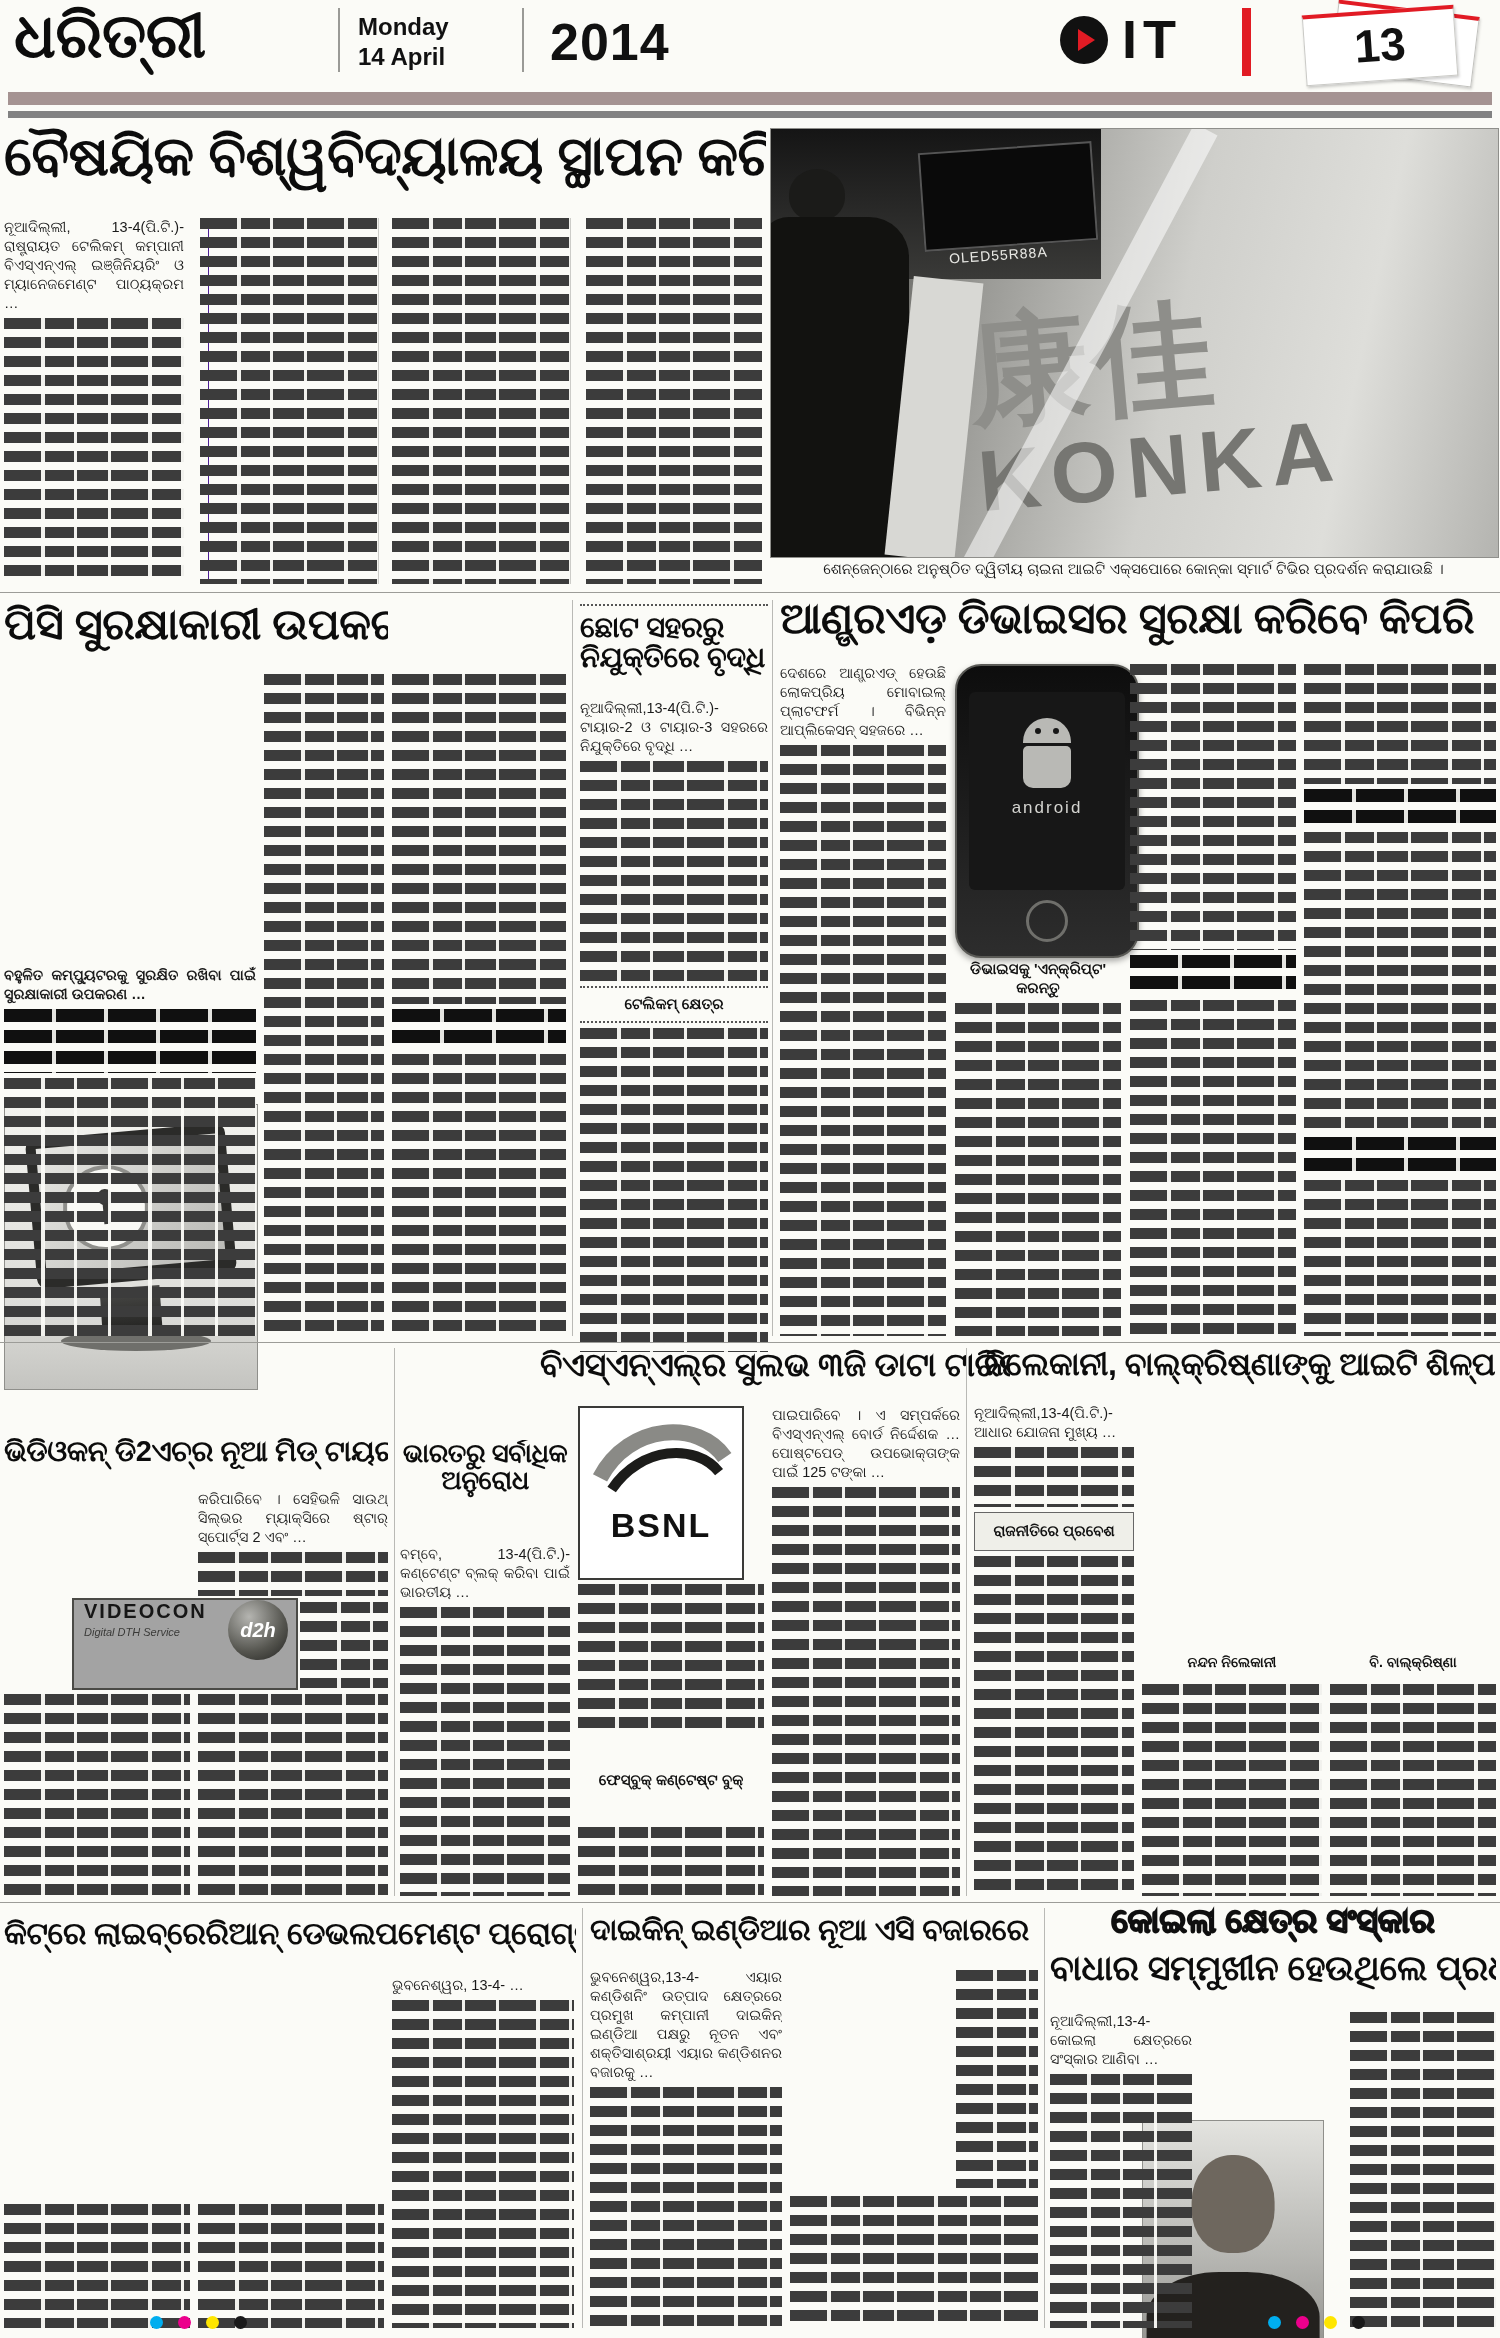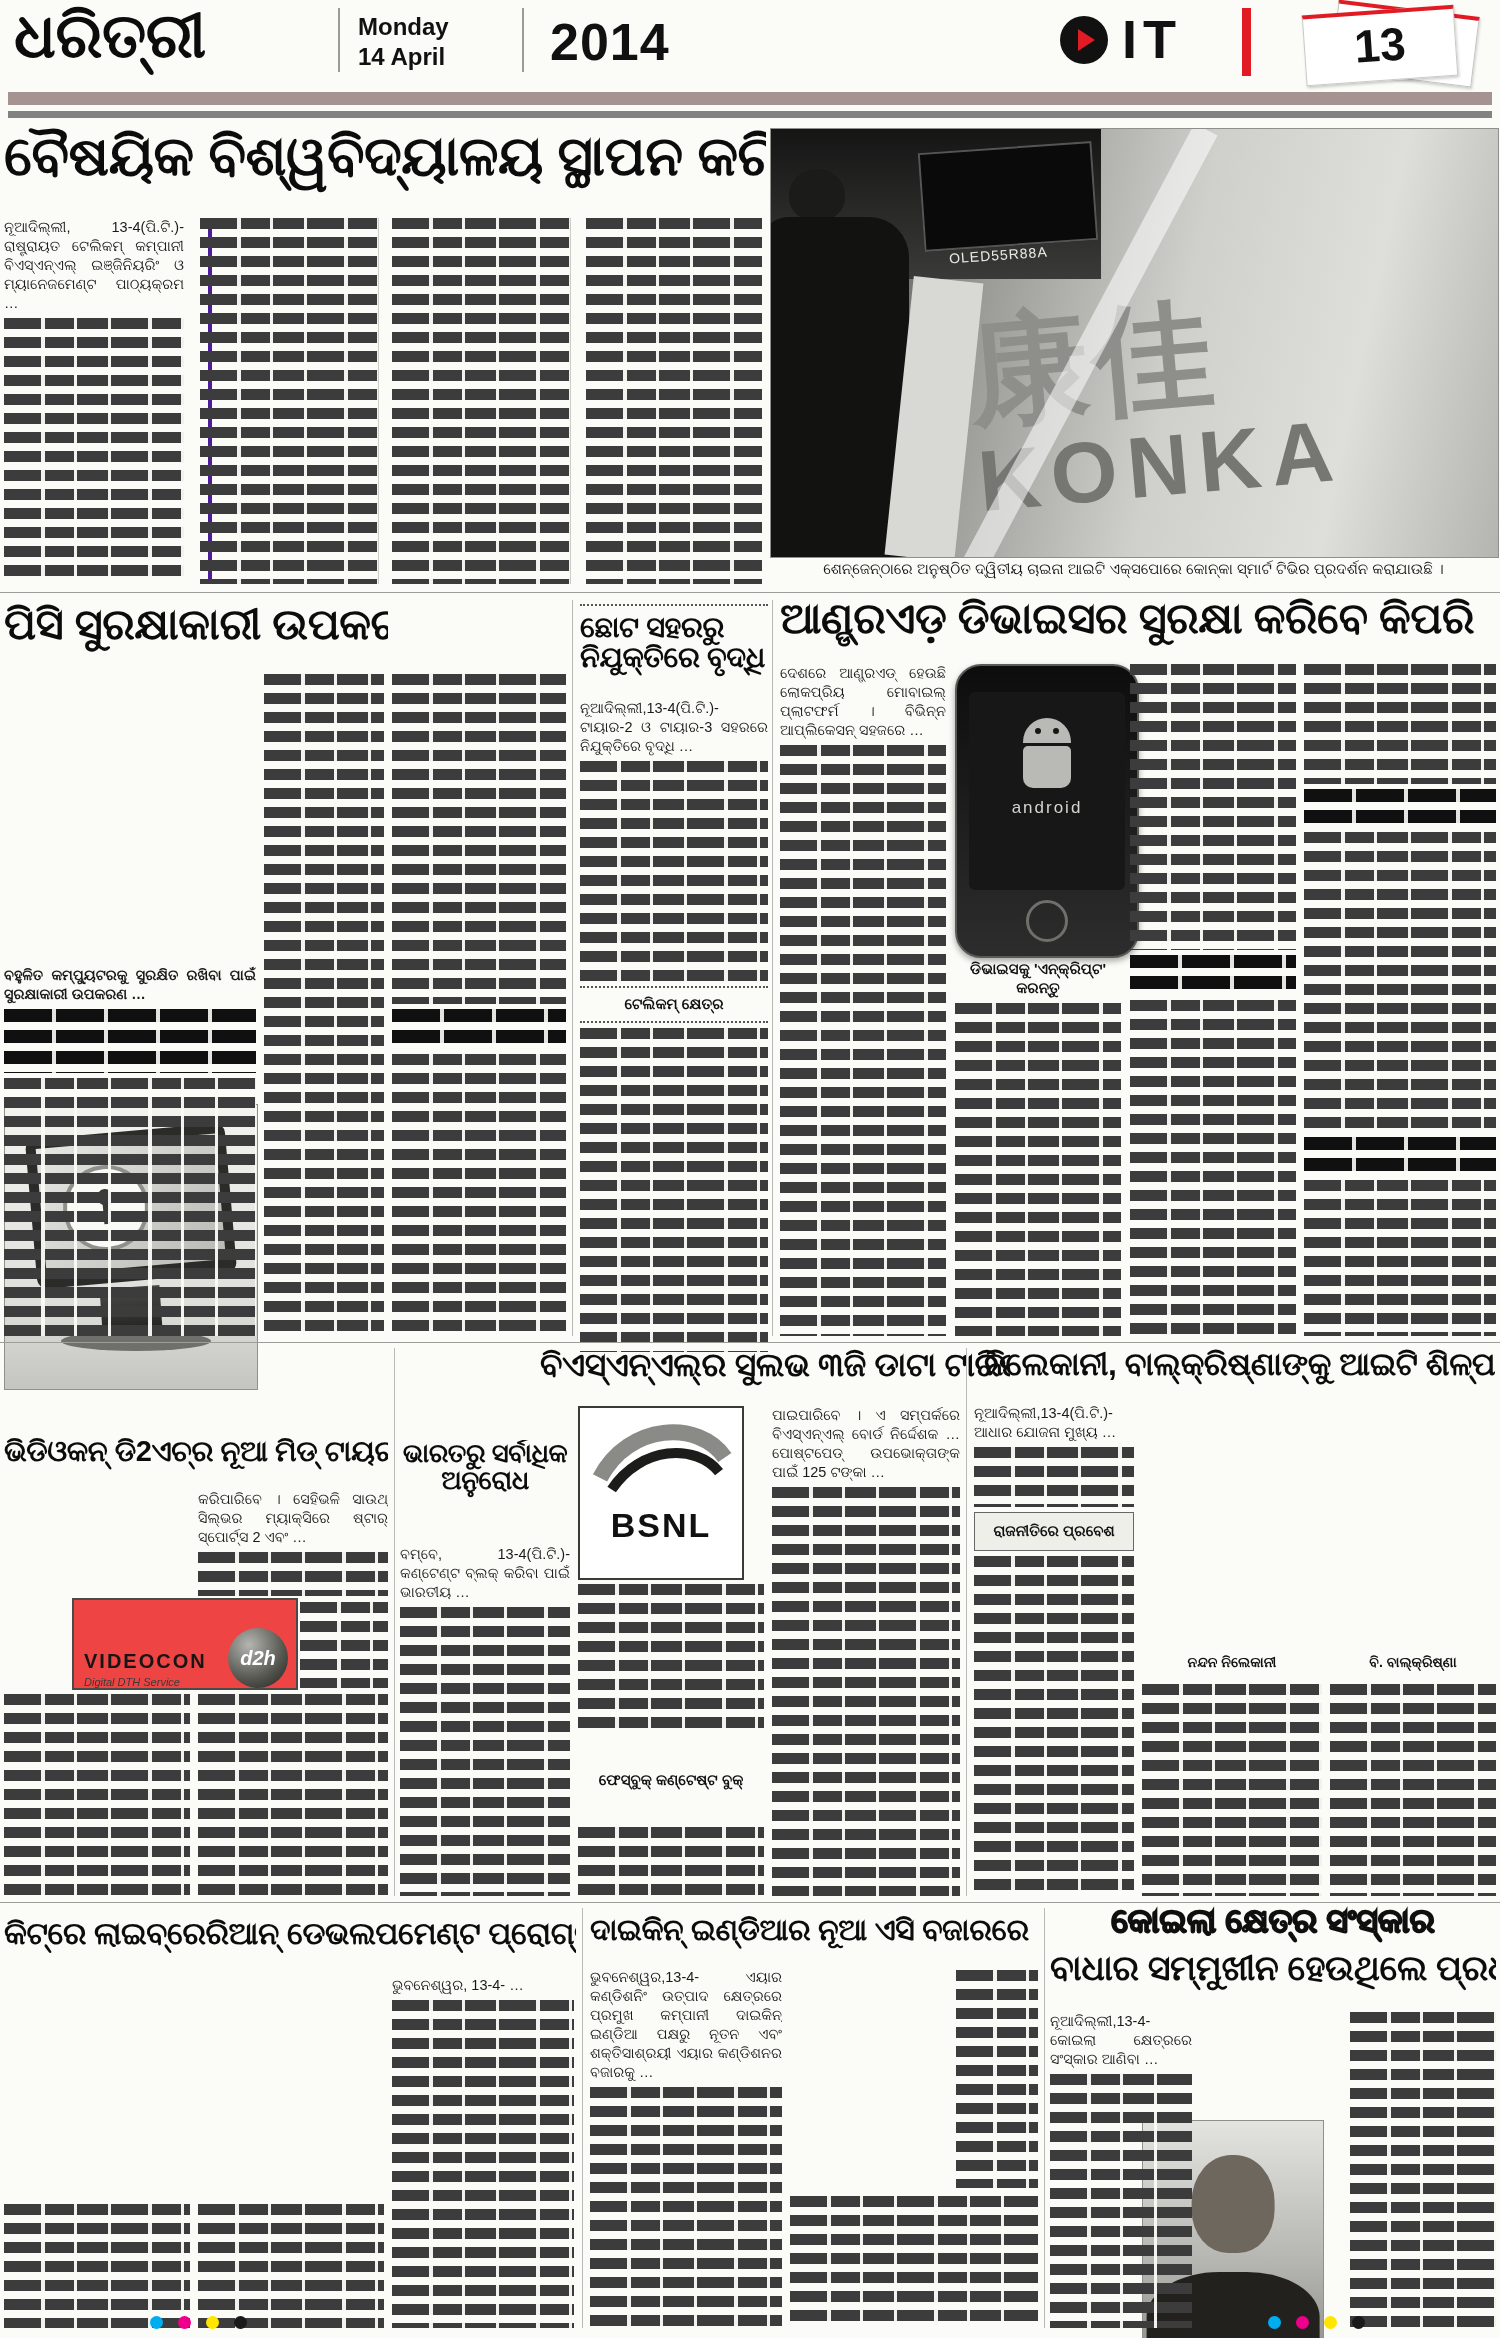--- a/index.html
+++ b/index.html
@@ -61,21 +61,21 @@
     <div style="position:absolute;left:8px;top:6px;width:150px;height:66px;background:#fff;border:1px solid #c9c9c5;transform:rotate(-4deg);box-shadow:1px 2px 3px rgba(0,0,0,.2);border-top:4px solid #e11b24;text-align:center;">
       <span style="font-size:46px;font-weight:bold;line-height:62px;">13</span>
     </div>
   </div>
 
   <div class="abs" style="left:8px;top:92px;width:1484px;height:13px;background:#a59392;"></div>
   <div class="abs" style="left:8px;top:111px;width:1484px;height:7px;background:#828282;"></div>
 
   <div class="abs hl" style="left:4px;top:128px;width:762px;height:84px;font-size:55px;">ବୈଷୟିକ ବିଶ୍ୱବିଦ୍ୟାଳୟ ସ୍ଥାପନ କରିବ ବିଏସ୍‌ଏନ୍‌ଏଲ୍</div>
 
-  <div class="abs col" style="left:4px;top:218px;width:180px;height:366px;border-right:4px solid #4c1d95;padding-right:24px;justify-content:center;">
+  <div class="abs col" style="left:4px;top:218px;width:180px;height:366px;border-right:1px solid #4c1d95;padding-right:24px;justify-content:center;">
     <p class="lead">ନୂଆଦିଲ୍ଲୀ, 13-4(ପି.ଟି.)- ରାଷ୍ଟ୍ରାୟତ ଟେଲିକମ୍ କମ୍ପାନୀ ବିଏସ୍‌ଏନ୍‌ଏଲ୍ ଇଞ୍ଜିନିୟରିଂ ଓ ମ୍ୟାନେଜମେଣ୍ଟ ପାଠ୍ୟକ୍ରମ …</p>
     <div class="greek fill"></div>
   </div>
   <div class="abs greek" style="left:200px;top:218px;width:178px;height:366px;border-right:1px solid #ccccc8;"></div>
   <div class="abs greek" style="left:392px;top:218px;width:178px;height:366px;border-right:1px solid #ccccc8;"></div>
   <div class="abs greek" style="left:586px;top:218px;width:176px;height:366px;"></div>
 
   <div class="abs photo" style="left:770px;top:128px;width:727px;height:428px;background:linear-gradient(102deg,#2c2c2a 0%,#4a4a46 10%,#9a9a96 30%,#cfcfcb 55%,#dededa 78%,#b4b4b0 100%);">
     <div style="position:absolute;left:0;top:0;width:330px;height:150px;background:linear-gradient(180deg,#151515,#3a3a38);"></div>
     <div style="position:absolute;left:150px;top:18px;width:170px;height:95px;background:#0a0a0a;border:2px solid #555;transform:rotate(-4deg);"></div>
@@ -171,21 +171,21 @@
 
   <div class="abs hl" style="left:4px;top:1436px;width:384px;height:46px;font-size:29px;">ଭିଡିଓକନ୍ ଡି2ଏଚ୍‌ର ନୂଆ ମିଡ୍ ଟାୟର୍ ପ୍ୟାକ୍</div>
   <div class="abs greek" style="left:4px;top:1694px;width:186px;height:202px;"></div>
   <div class="abs col" style="left:198px;top:1490px;width:190px;height:106px;">
     <p class="lead">କରିପାରିବେ । ସେହିଭଳି ସାଉଥ୍ ସିଲ୍‌ଭର ମ୍ୟାକ୍ସିରେ ଷ୍ଟାର୍ ସ୍ପୋର୍ଟ୍ସ 2 ଏବଂ …</p>
     <div class="greek fill"></div>
   </div>
   <div class="abs greek" style="left:300px;top:1602px;width:88px;height:86px;"></div>
   <div class="abs greek" style="left:198px;top:1694px;width:190px;height:202px;"></div>
 
-  <div class="abs" style="left:72px;top:1598px;width:222px;height:88px;background:#ef4444;border:2px solid #4a4a46;display:flex;align-items:flex-end;">
+  <div class="abs" style="left:72px;top:1598px;width:222px;height:88px;background:#a3a3a3;border:2px solid #4a4a46;display:flex;align-items:flex-start;">
     <div style="flex:1;padding-left:10px;">
       <div style="font-size:20px;font-weight:900;letter-spacing:2px;color:#161616;">VIDEOCON</div>
       <div style="font-size:11px;font-style:italic;color:#3a3a38;margin-top:3px;">Digital DTH Service</div>
     </div>
     <div style="width:60px;height:60px;border-radius:50%;background:radial-gradient(circle at 35% 28%,#b5b5b1,#55554f 60%,#21211f);margin-right:8px;display:flex;align-items:center;justify-content:center;">
       <span style="color:#fff;font-weight:bold;font-style:italic;font-size:20px;">d2h</span>
     </div>
   </div>
 
   <div class="abs vrule" style="left:394px;top:1348px;height:548px;"></div>

